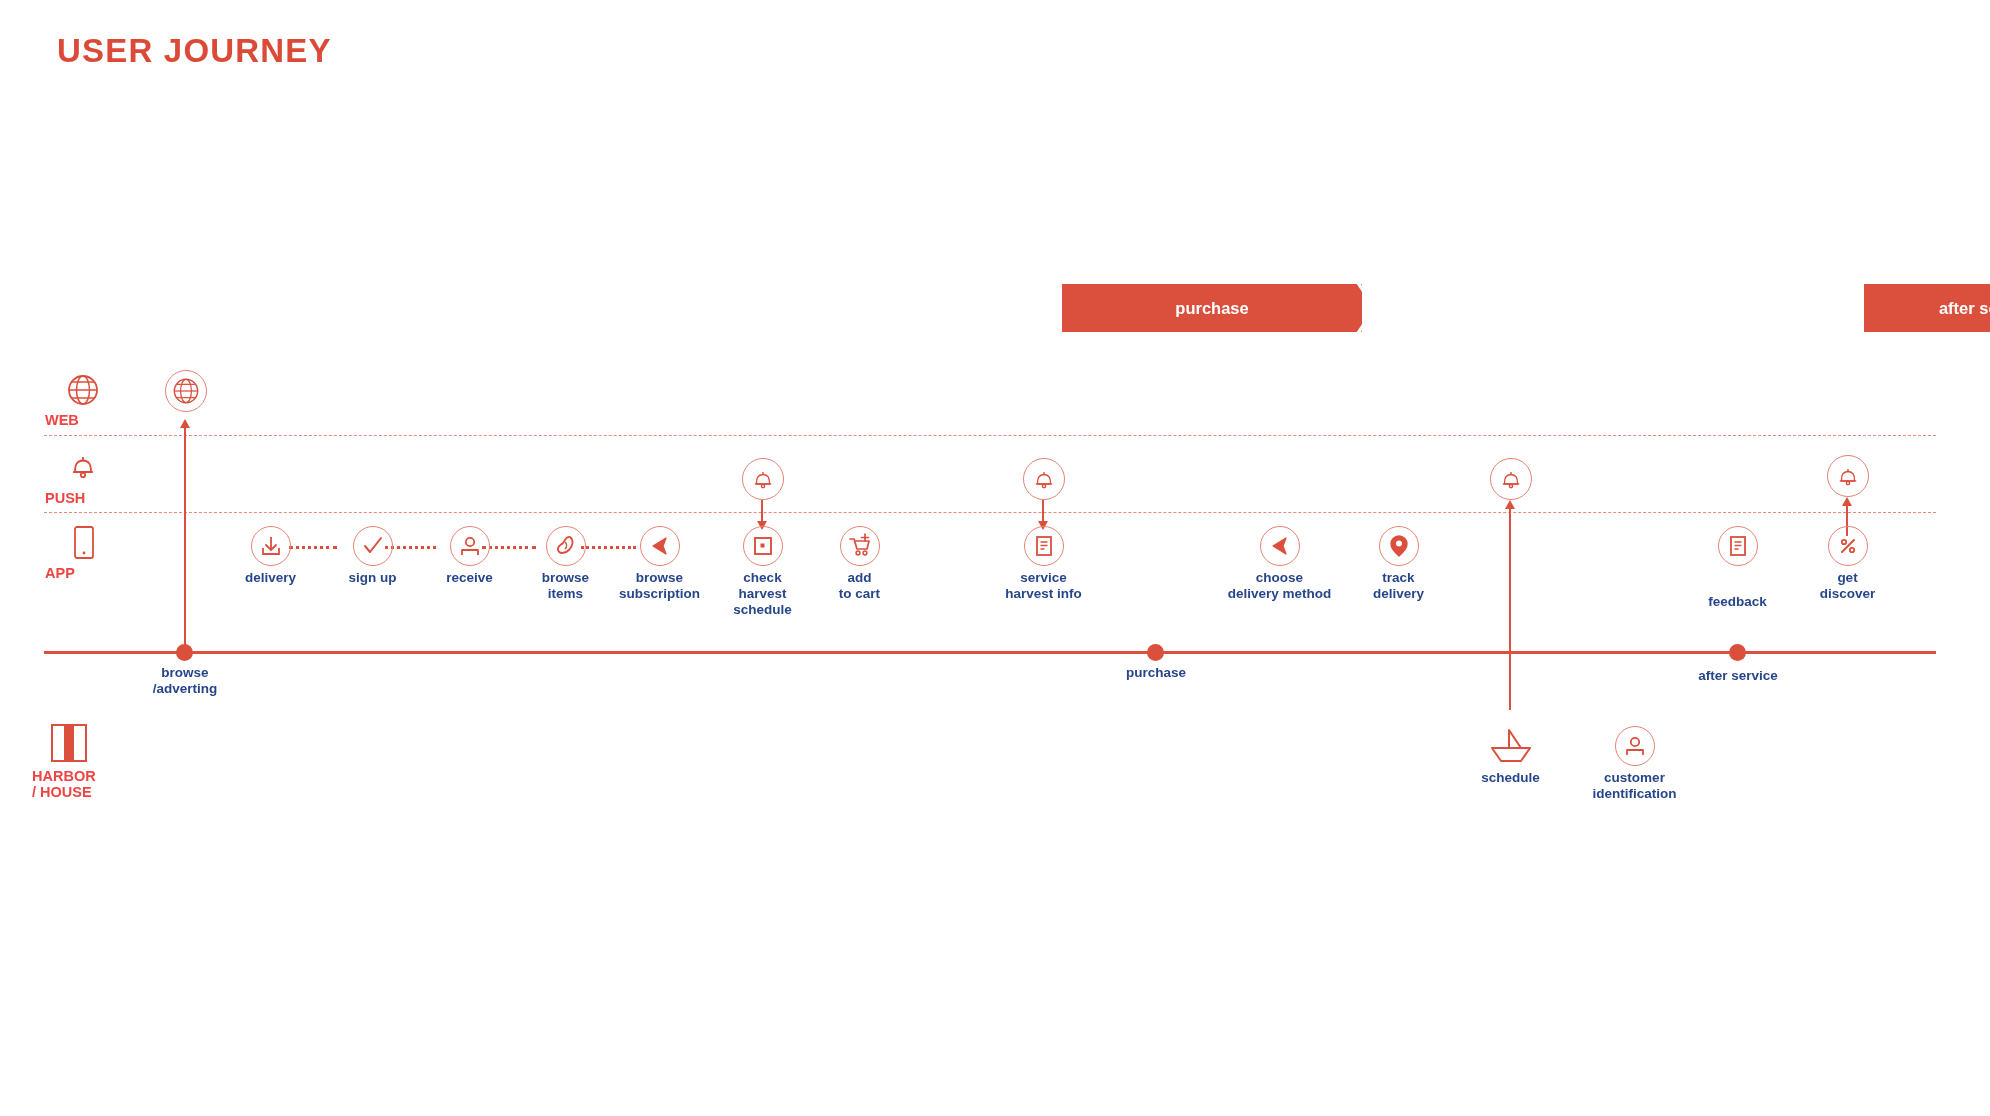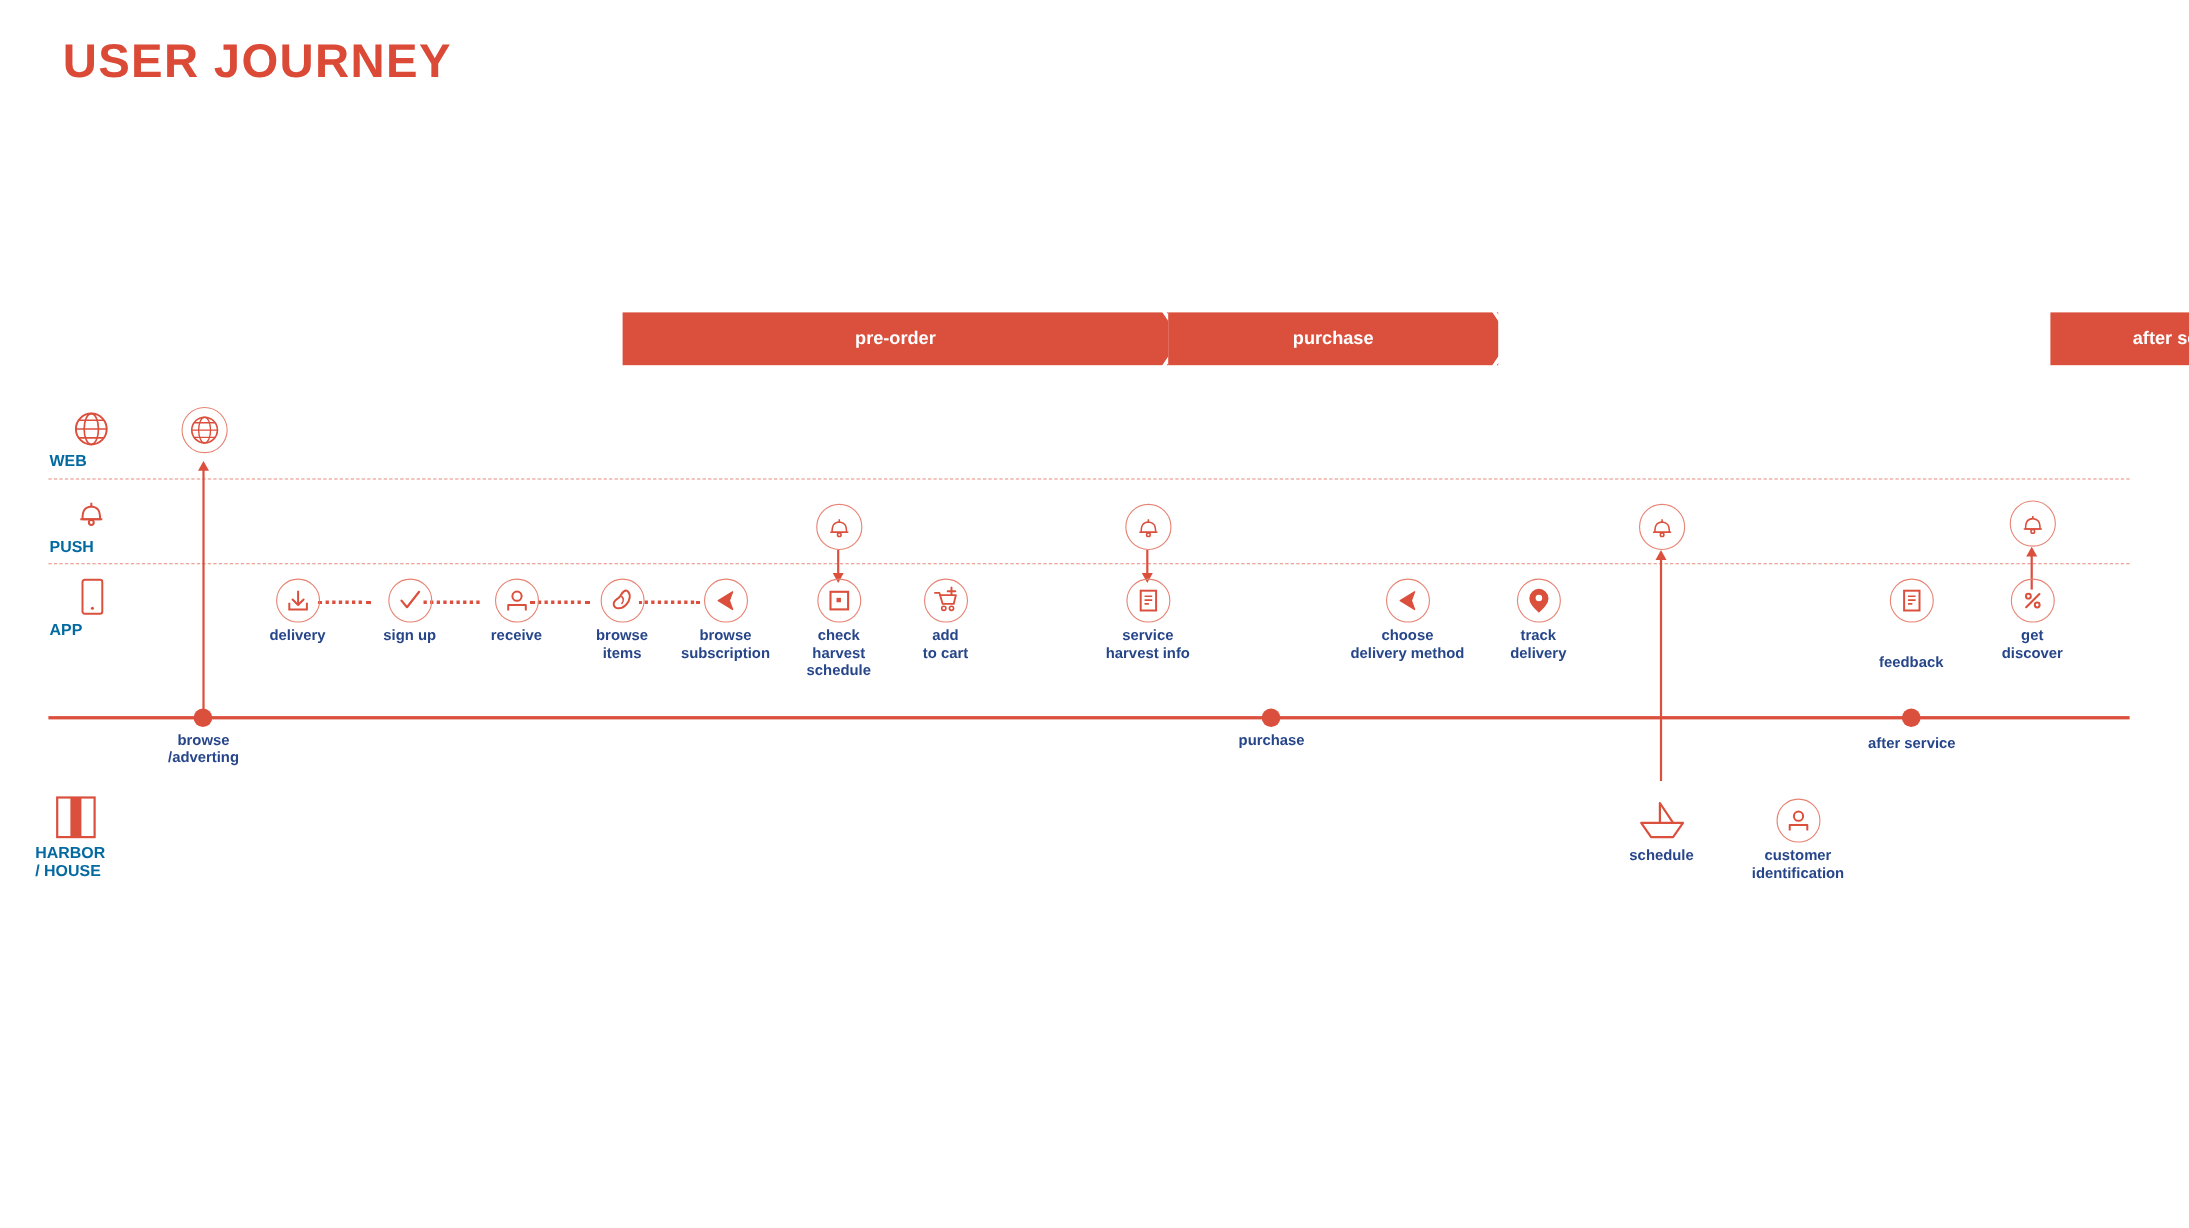--- a/index.html
+++ b/index.html
@@ -7,21 +7,21 @@
     margin: 0; padding: 0;
     width: 1990px; height: 1116px;
     background: #ffffff;
     font-family: "Liberation Sans", sans-serif;
     overflow: hidden;
   }
   #stage { position: relative; width: 1990px; height: 1116px; background: #fff; }
 
   .title {
     position: absolute; left: 57px; top: 32px;
-    font-size: 43px; font-weight: bold; letter-spacing: 1.2px;
+    font-size: 33px; font-weight: bold; letter-spacing: 1.2px;
     color: #DB4A37;
   }
 
   
   .banner { position: absolute; left: 167px; top: 284px; height: 48px; width: 1776px; }
   .phase {
     position: absolute; top: 0; height: 48px;
     background: #DB4F3D;
     display: flex; align-items: center; justify-content: center;
     color: #ffffff; font-size: 16.5px; font-weight: bold;
@@ -33,21 +33,21 @@
   }
 
   
   .sep {
     position: absolute; left: 44px; width: 1892px; height: 0;
     border-top: 1.5px dashed #E58A7C;
   }
 
   .chan-label {
     position: absolute; text-align: left;
-    color: #0369a1; font-size: 14.5px; font-weight: bold; line-height: 1.12;
+    color: #ef4444; font-size: 14.5px; font-weight: bold; line-height: 1.12;
     white-space: pre-line;
   }
 
   
   .node { position: absolute; text-align: center; }
   .node .cap {
     position: absolute; left: 50%; transform: translateX(-50%);
     color: #27468A; font-size: 13.5px; font-weight: bold;
     line-height: 1.18; white-space: pre-line; width: 190px;
   }
@@ -90,23 +90,20 @@
 </head>
 <body>
 
 <div id="stage">
 
   <div class="title">USER JOURNEY</div>
 
   <div class="banner">
     <div class="chev" style="left:393px;"></div>
 
-    <div class="phase" style="left:399px; width:496px;">
-      <span>pre-order</span>
-    </div>
     <div class="chev" style="left:889px;"></div>
 
     <div class="phase" style="left:895px; width:300px;">
       <span>purchase</span>
     </div>
     <div class="chev" style="left:1189px;"></div>
 
     <div class="chev" style="left:1691px;"></div>
 
     <div class="phase" style="left:1697px; width:247px;">

